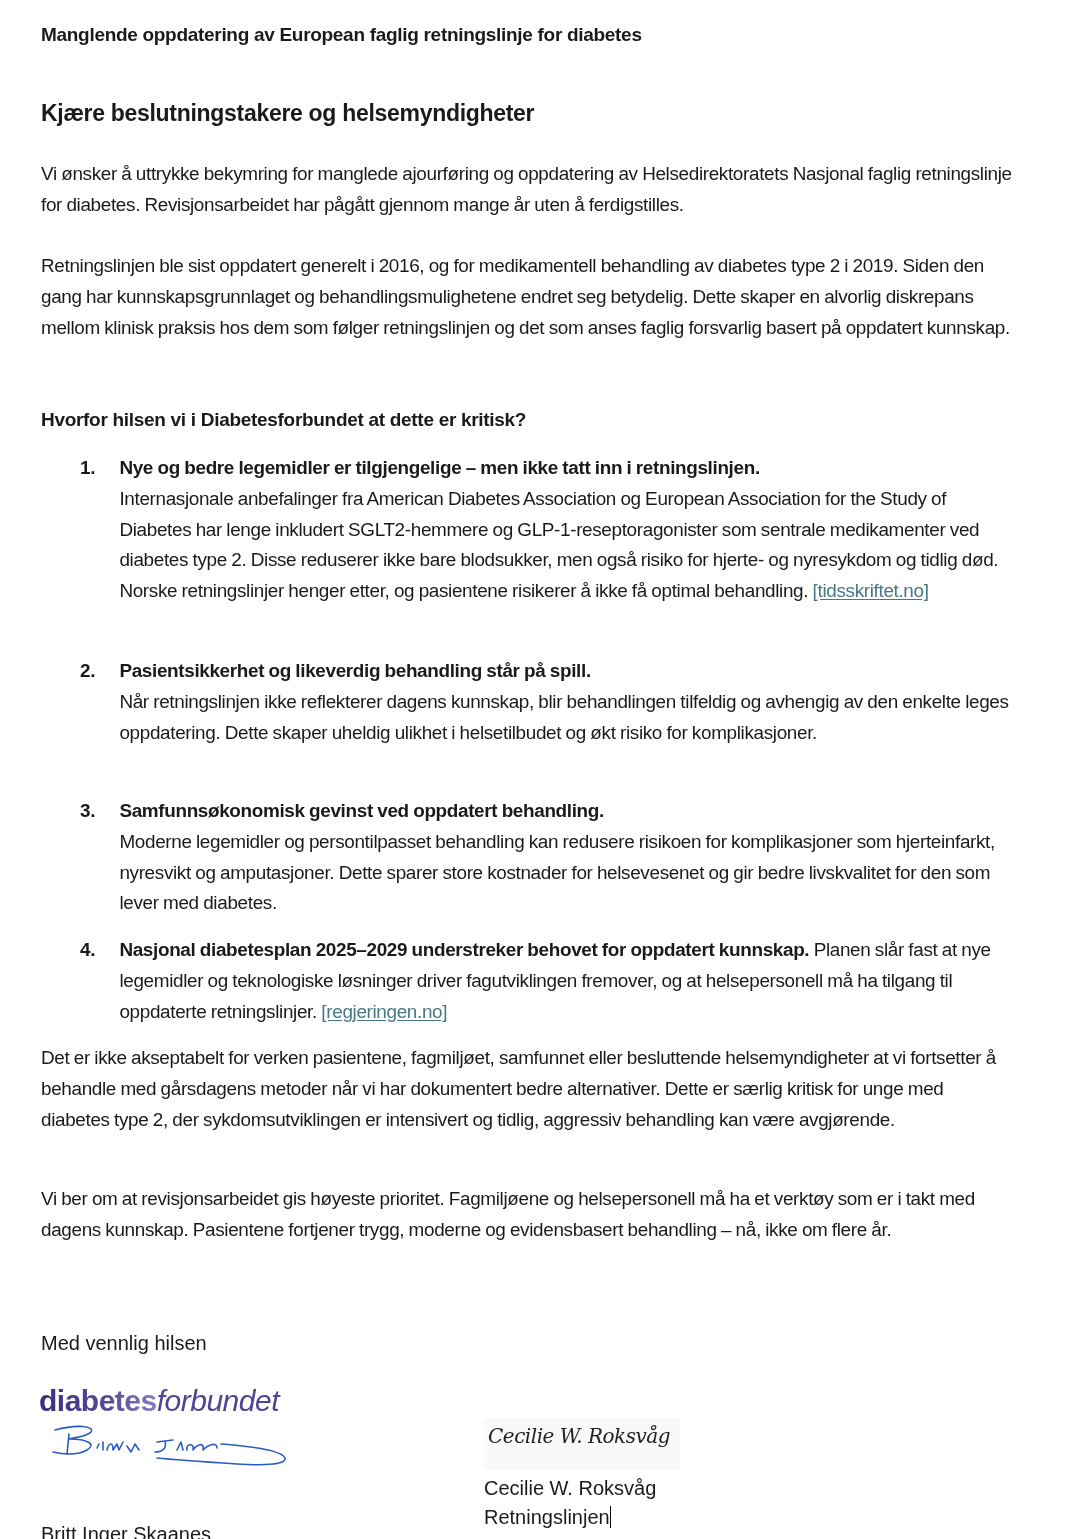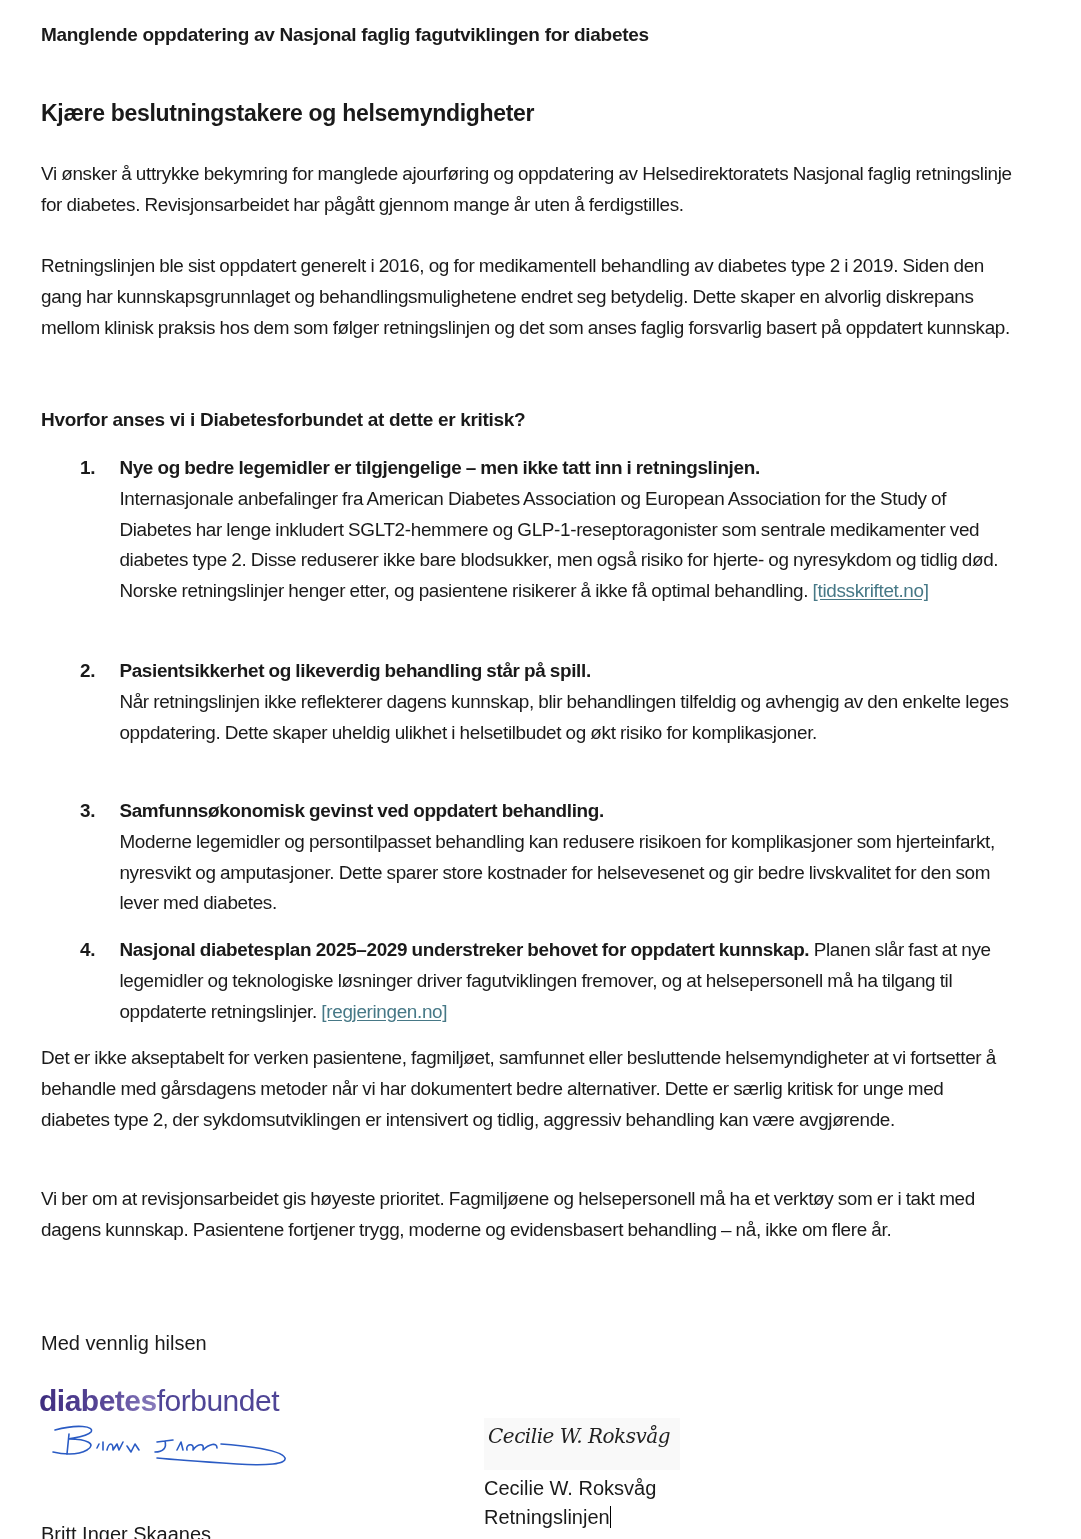--- a/index.html
+++ b/index.html
@@ -116,20 +116,21 @@
     .logo-bold {
       font-weight: bold;
       background: linear-gradient(90deg, #3d2c7e 0%, #5b4a9a 60%, #8a7dbd 100%);
       -webkit-background-clip: text;
       background-clip: text;
       color: transparent;
     }
     .logo-light {
       font-weight: normal;
       color: #4f4596;
+      font-style: italic;
     }
     .sig1 {
       position: absolute;
       top: 1420px;
       left: 6px;
       width: 250px;
       height: 50px;
     }
     .sig2-box {
       position: absolute;
@@ -163,29 +164,29 @@
       height: 22px;
       background: #000;
       vertical-align: -4px;
     }
   </style>
 </head>
 <body>
 
 <div class="doc">
 
-  <div class="title">Manglende oppdatering av Nasjonal faglig fagutviklingen for diabetes</div>
+  <div class="title">Manglende oppdatering av European faglig retningslinje for diabetes</div>
 
   <div class="salutation">Kjære beslutningstakere og helsemyndigheter</div>
 
   <p class="para p1 body-text">Vi ønsker å uttrykke bekymring for manglede ajourføring og oppdatering av Helsedirektoratets Nasjonal faglig retningslinje for diabetes. Revisjonsarbeidet har pågått gjennom mange år uten å ferdigstilles.</p>
 
   <p class="para p2 body-text">Retningslinjen ble sist oppdatert generelt i 2016, og for medikamentell behandling av diabetes type 2 i 2019. Siden den gang har kunnskapsgrunnlaget og behandlingsmulighetene endret seg betydelig. Dette skaper en alvorlig diskrepans mellom klinisk praksis hos dem som følger retningslinjen og det som anses faglig forsvarlig basert på oppdatert kunnskap.</p>
 
-  <div class="section-heading">Hvorfor anses vi i Diabetesforbundet at dette er kritisk?</div>
+  <div class="section-heading">Hvorfor hilsen vi i Diabetesforbundet at dette er kritisk?</div>
 
   <div class="list-item li1 body-text">
     <span class="list-num">1.</span>
     <div class="list-content">
       <span class="bold">Nye og bedre legemidler er tilgjengelige – men ikke tatt inn i retningslinjen.</span><br>
       <span>Internasjonale anbefalinger fra American Diabetes Association og European Association for the Study of Diabetes har lenge inkludert SGLT2-hemmere og GLP-1-reseptoragonister som sentrale medikamenter ved diabetes type 2. Disse reduserer ikke bare blodsukker, men også risiko for hjerte- og nyresykdom og tidlig død. Norske retningslinjer henger etter, og pasientene risikerer å ikke få optimal behandling.</span>
       <a class="link">[tidsskriftet.no]</a>
     </div>
   </div>
 

